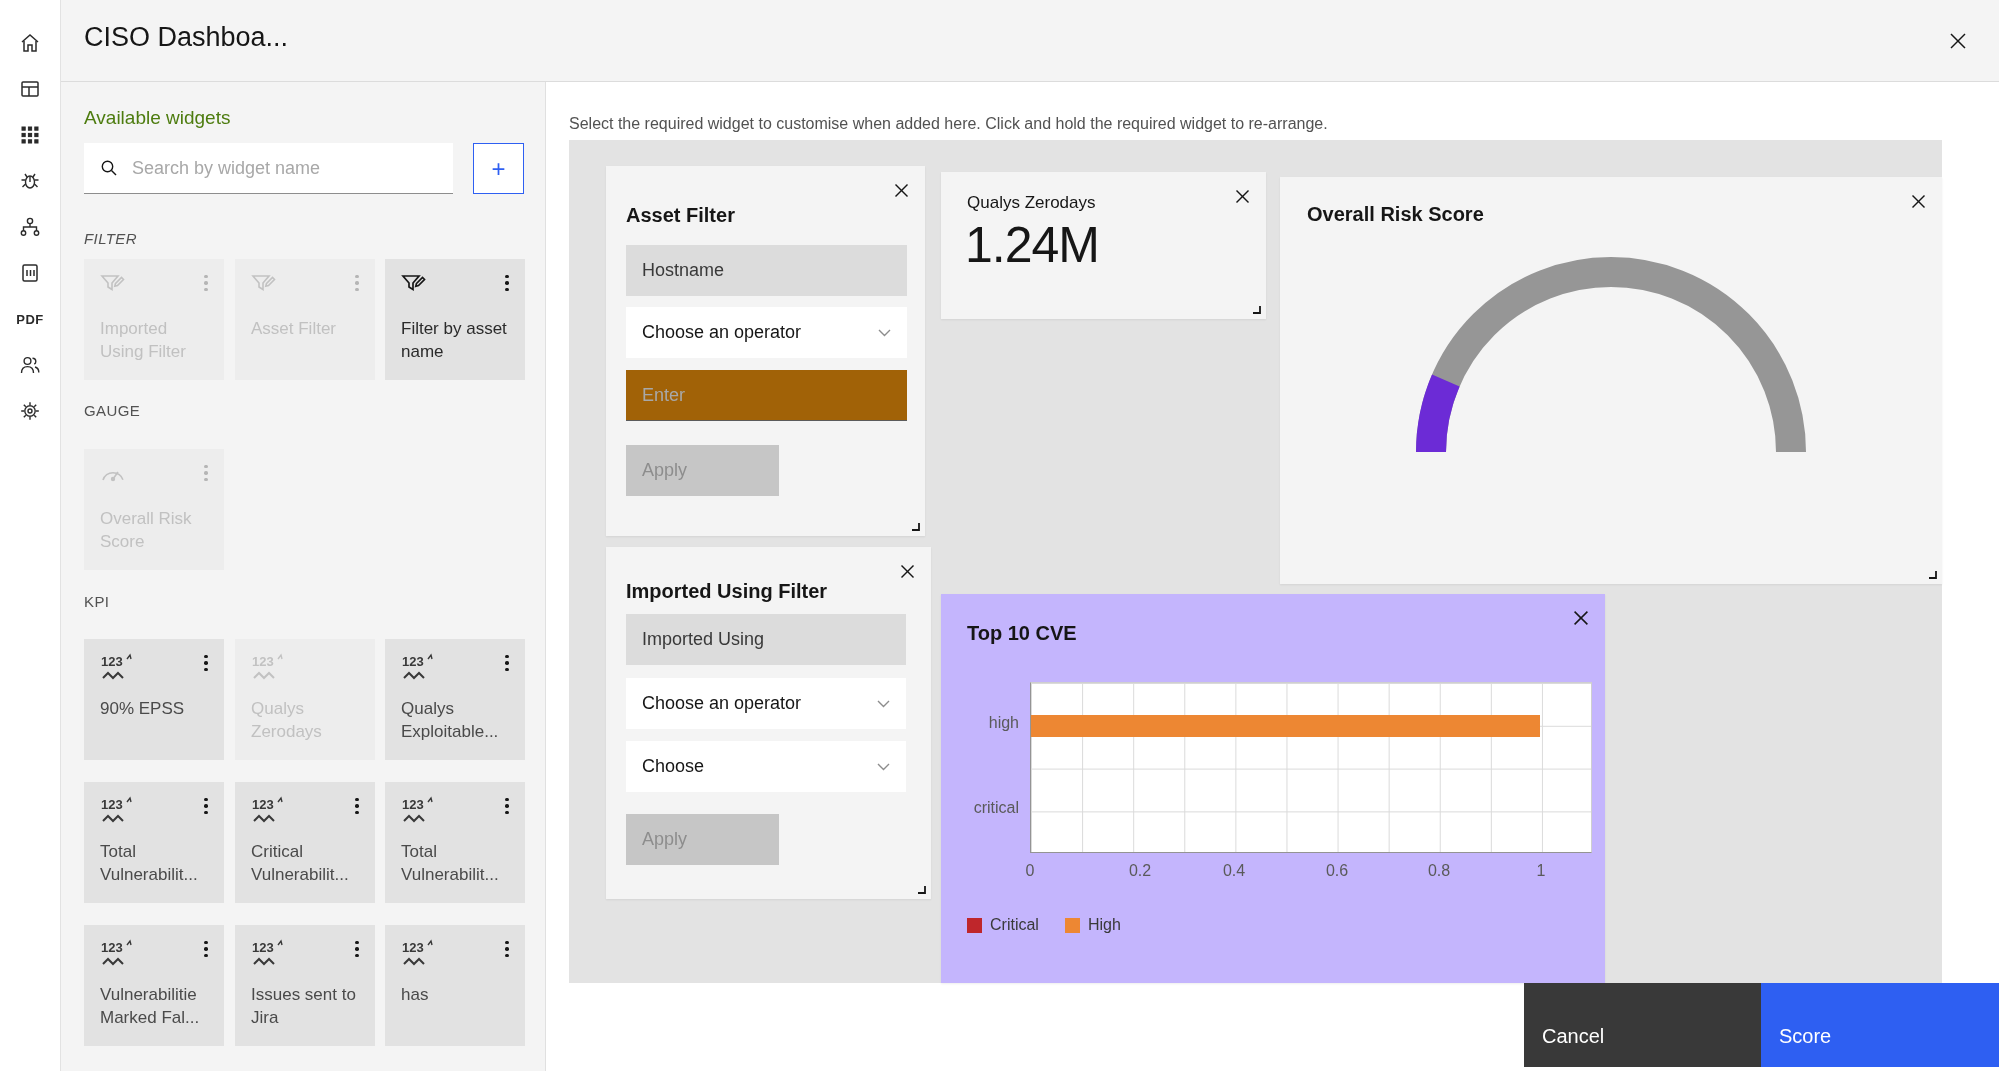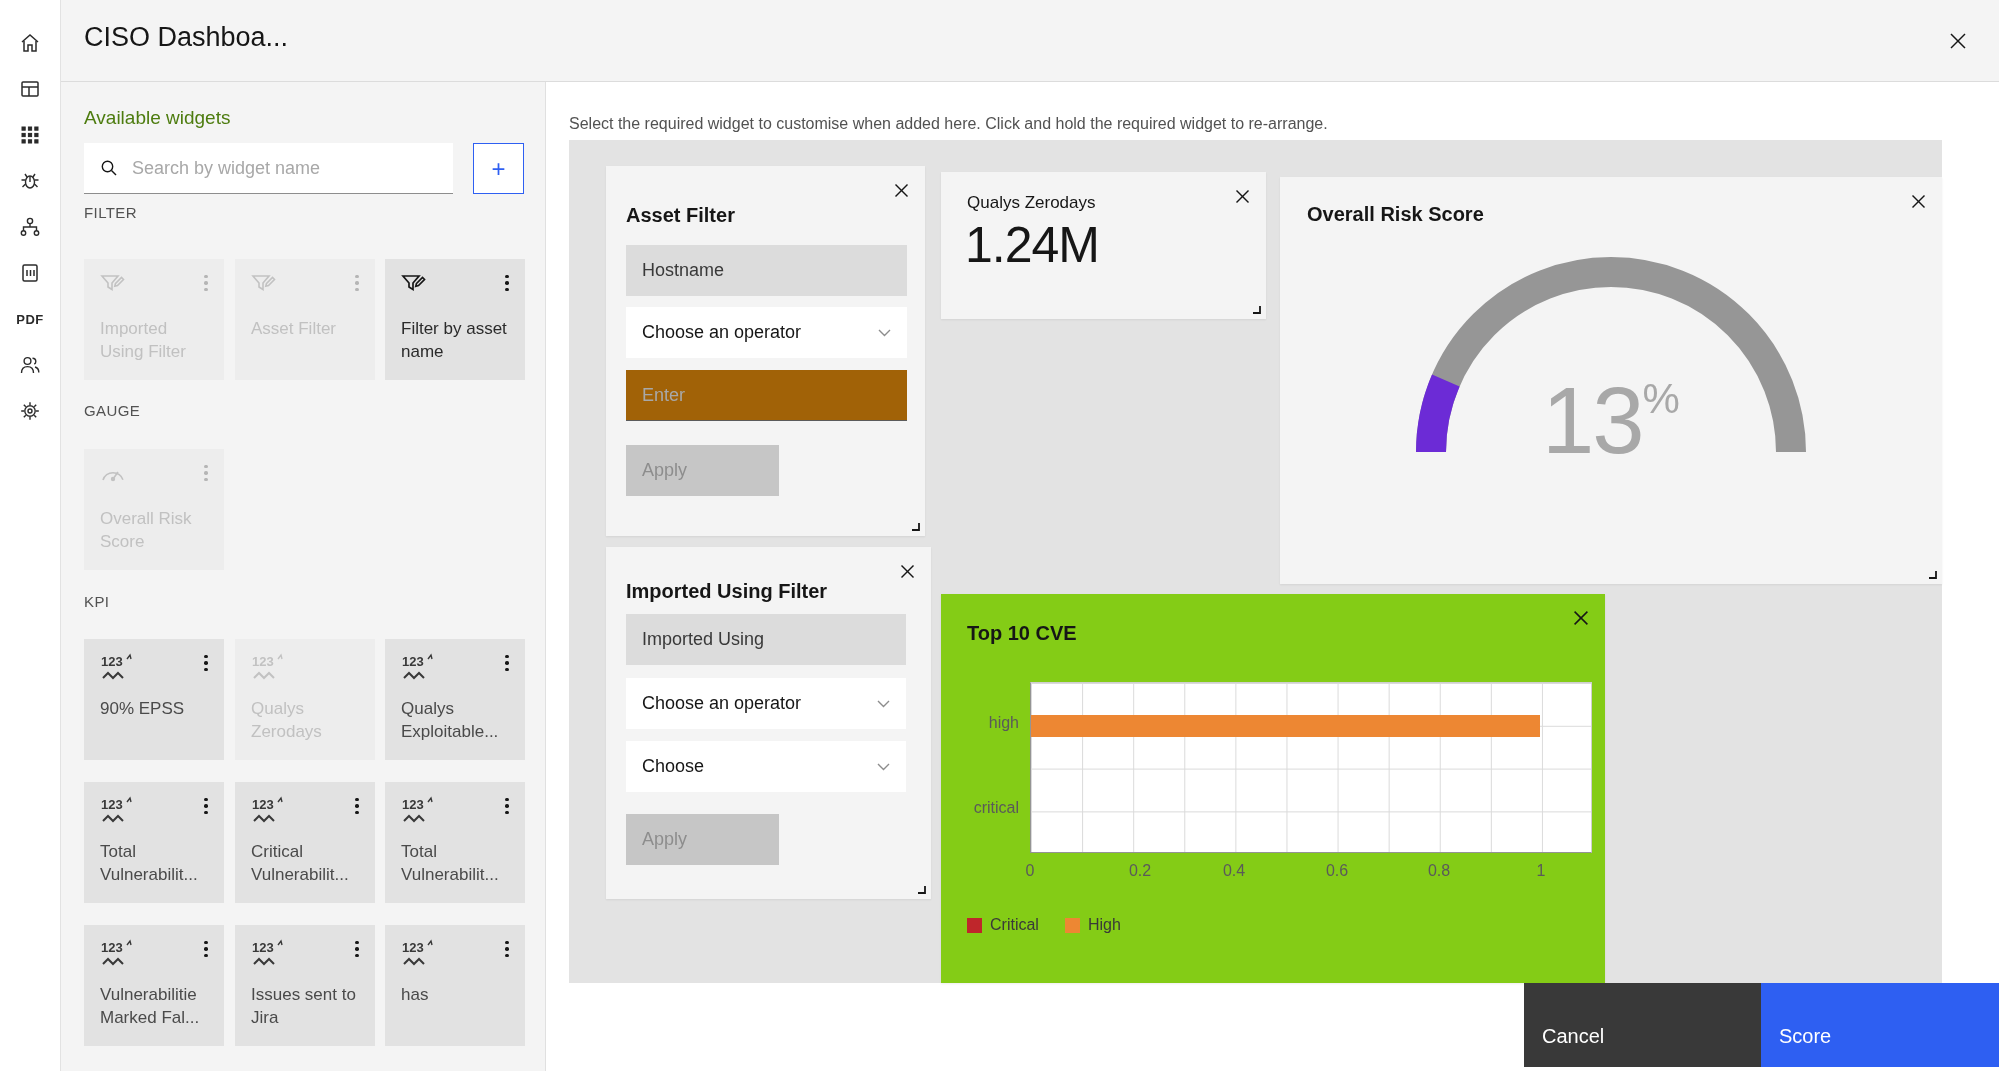--- a/index.html
+++ b/index.html
@@ -21,21 +21,21 @@
   
   .panel { position:absolute; left:61px; top:82px; width:485px; height:989px; background:#f4f4f4; border-right:1px solid #e0e0e0; z-index:10; }
   .panel-title { position:absolute; left:23px; top:25px; font-size:19px; color:#4d7c0f; }
   .search-box { position:absolute; left:23px; top:61px; width:369px; height:51px; background:#ffffff; border-bottom:1px solid #8d8d8d; display:flex; align-items:center; }
   .search-box svg { margin-left:16px; flex:0 0 auto; }
   .search-input { border:none; outline:none; background:transparent; font-family:"Liberation Sans",sans-serif; font-size:18px; color:#161616; margin-left:14px; width:300px; }
   .search-input::placeholder { color:#a8a8a8; }
   .add-btn { position:absolute; left:412px; top:61px; width:51px; height:51px; background:#ffffff; border:1px solid #2e5ff2; color:#2e5ff2; font-size:24px; font-weight:300; display:flex; align-items:center; justify-content:center; cursor:pointer; }
 
   .section-heading { position:absolute; left:23px; font-size:15px; letter-spacing:.4px; color:#525252; }
-  .h-filter { top:122px; } .h-gauge { top:320px; } .h-kpi { top:511px; }
+  .h-filter { top:148px;font-style:italic; } .h-gauge { top:320px; } .h-kpi { top:511px; }
 
   .card { position:absolute; width:140px; height:121px; background:#e2e2e2; padding:14px 16px; cursor:pointer; }
   .card.disabled { background:#ededed; cursor:default; }
   .card .kebab { position:absolute; right:10px; top:14px; width:16px; height:20px; display:flex; flex-direction:column; align-items:center; justify-content:center; gap:3px; cursor:pointer; }
   .card .kebab i { width:3.5px; height:3.5px; border-radius:50%; background:#161616; }
   .card.disabled .kebab i { background:#b5b5b5; }
   .card .cicon { height:34px; color:#393939; }
   .card.dark-icon .cicon { color:#161616; }
   .card.disabled .cicon { color:#c2c2c2; }
   .card .clabel { margin-top:10px; font-size:17px; line-height:23px; color:#4a4a4a; overflow:hidden; max-height:48px; }
@@ -75,21 +75,21 @@
 
   
   .w-risk { left:733px; top:94px; width:662px; height:407px; }
   .w-risk .w-title { position:absolute; left:27px; top:26px; }
   .gauge-svg { position:absolute; left:116px; top:50px; }
   .gauge-value { position:absolute; left:0; right:0; top:190px; text-align:center; color:#a8a8a8; font-weight:300; }
   .gauge-value .gv-num { font-size:94px; letter-spacing:-2px; }
   .gauge-value .gv-unit { font-size:42px; vertical-align:40px; }
 
   
-  .w-cve { left:394px; top:511px; width:664px; height:389px; background:#84cc16; }
+  .w-cve { left:394px; top:511px; width:664px; height:389px; background:#c4b5fd; }
   .w-cve .w-title { position:absolute; left:26px; top:28px; }
   .cve-plot { position:absolute; left:89px; top:88px; width:562px; height:171px; background:#ffffff;
       background-image:linear-gradient(to right,#dadada 1px,transparent 1px),linear-gradient(to bottom,#dadada 1px,transparent 1px);
       background-size:51.1px 100%,100% 42.8px;
       border:1px solid #cfcfcf; border-left-color:#949494; border-bottom-color:#949494; }
   .cve-bar { position:absolute; left:0; top:32px; height:22px; background:#ed8733; }
   .cve-ylab { position:absolute; font-size:16px; color:#5a5a5a; text-align:right; width:70px; left:8px; }
   .cve-ylab.y-high { top:120px; } .cve-ylab.y-critical { top:205px; }
   .cve-xlab { position:absolute; top:268px; font-size:16px; color:#5a5a5a; width:60px; margin-left:-30px; text-align:center; }
   .x0{left:89px;} .x1{left:199px;} .x2{left:293px;} .x3{left:396px;} .x4{left:498px;} .x5{left:600px;}
@@ -454,23 +454,20 @@
         <svg width="15" height="15" viewBox="0 0 15 15" stroke="#161616" stroke-width="1.4">
             <line x1="1.5" y1="1.5" x2="13.5" y2="13.5"></line>
             <line x1="13.5" y1="1.5" x2="1.5" y2="13.5"></line>
           </svg>
       </span>
       <h3 class="w-title">Overall Risk Score</h3>
       <svg class="gauge-svg" width="430" height="245" viewBox="0 0 430 245" fill="none">
         <path id="gauge-track" d="M35 225 A180 180 0 0 1 395 225" stroke="#969696" stroke-width="30"></path>
         <path id="gauge-fill" d="M35 225 A180 180 0 0 1 49.8 153.5" stroke="#6c2bd6" stroke-width="30"></path>
       </svg>
-      <div class="gauge-value">
-        <span class="gv-num">13</span><span class="gv-unit">%</span>
-      </div>
       <span class="resize-handle">
         <svg width="12" height="12" viewBox="0 0 12 12" fill="none" stroke="#161616" stroke-width="1.8">
             <path d="M10 3 V10 H3"></path>
           </svg>
       </span>
     </section>
 
     <section class="widget w-imported">
       <span class="w-close">
         <svg width="15" height="15" viewBox="0 0 15 15" stroke="#161616" stroke-width="1.4">

